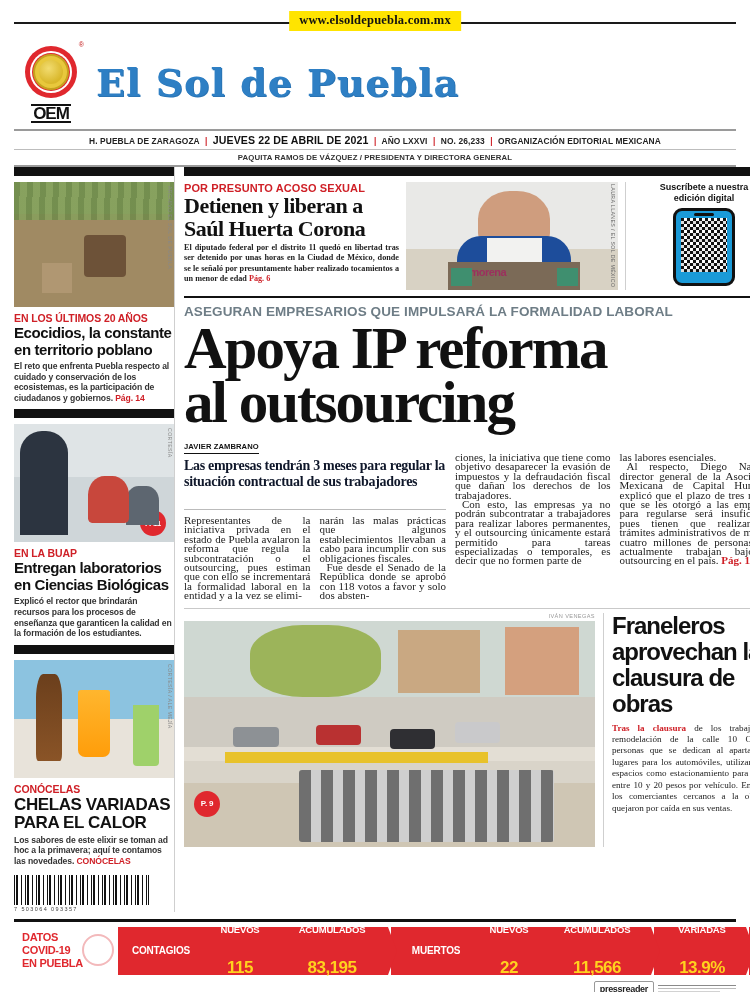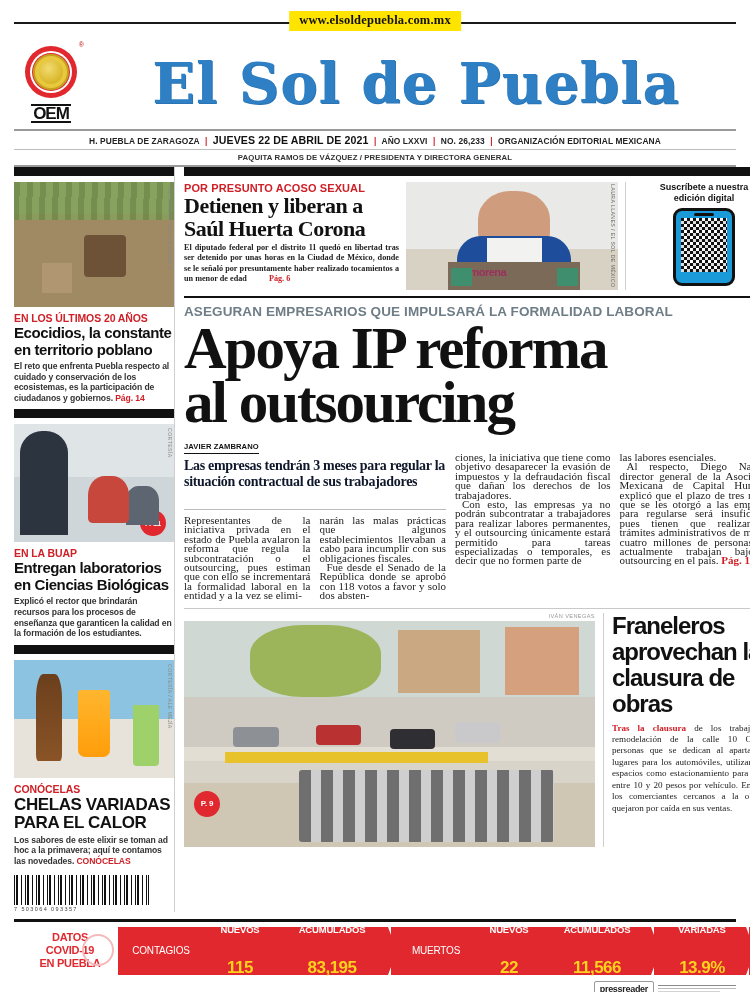--- a/index.html
+++ b/index.html
@@ -34,24 +34,24 @@
   .sunlogo .face {
     position:absolute; left:17px; top:17px; width:24px; height:24px; border-radius:50%;
     background: radial-gradient(circle at 40% 35%, #f2dc70 0%, #d9b72a 70%);
   }
   .sunlogo .reg { position:absolute; right:-4px; top:-2px; font-size:7px; color:#c41a1a; }
   .oemtext { font-weight:bold; font-size:17px; letter-spacing:-1px; margin-top:3px;
              font-family:"Liberation Sans", sans-serif; color:#111;
              border-top:2px solid #111; border-bottom:2px solid #111; display:inline-block;
              padding:0 2px; line-height:15px;}
   .title {
-    flex:1; text-align:center;
+    flex:1; text-align:left;
     font-family:"DejaVu Serif", serif;
     font-weight:bold;
-    font-size:56px; line-height:72px;
+    font-size:38px; line-height:72px;
     color:#2E7FC4;
     letter-spacing:1px;
     white-space:nowrap;
     text-shadow: 1px 1px 0 #2a74b4;
   }
 
   
   .dateline-wrap { margin:0 14px; }
   .dl-rule { height:2px; background:#9a9a9a; }
   .dl-rule.thin { height:1px; background:#bdbdbd; }
@@ -113,21 +113,21 @@
   .barcode { height:30px; background:repeating-linear-gradient(90deg,#111 0 1px,#fff 1px 2px,#111 2px 4px,#fff 4px 7px,#111 7px 8px,#fff 8px 11px); width:135px; }
   .barcode-num { font-size:5.5px; color:#444; letter-spacing:1.4px; margin-top:1px; }
 
   
   .toprow { display:flex; gap:7px; padding-top:6px; }
   .acoso { flex:1 1 auto; width:215px; }
   .acoso .kicker2 { color:#cf2027; font-weight:bold; font-size:11px; letter-spacing:.1px; }
   .acoso h2 { font-family:"Liberation Serif", serif; font-weight:bold; font-size:22px; line-height:22.5px;
               color:#111; letter-spacing:-.5px; margin:1px 0 3px; }
   .acoso p { font-family:"Liberation Serif", serif; font-weight:bold; font-size:8.2px; line-height:10.4px; color:#222; text-align:justify;}
-  .acoso p .page-ref { color:#cf2027;margin-left:20px; }
+  .acoso p .page-ref { color:#cf2027; }
   .acoso-photo { width:212px; flex:0 0 212px; height:108px; position:relative; overflow:hidden;
       background:linear-gradient(#e9e9e7 0 62%, #d8d2c4 62% 100%); }
   .acoso-photo .person { position:absolute; left:34%; top:8%; width:34%; height:56%;
       background:#cf9d7e; border-radius:46% 46% 30% 30%; }
   .acoso-photo .shirt { position:absolute; left:24%; top:50%; width:54%; height:40%;
       background:#1d4d9b; border-radius:24px 24px 0 0; }
   .acoso-photo .shirt:after{content:"";position:absolute;left:26%;top:4%;width:48%;height:96%;background:#f2f2f0;}
   .acoso-photo .podium { position:absolute; left:20%; bottom:0; width:62%; height:26%;
       background:#7b6a57; }
   .acoso-photo .podium span{position:absolute;left:16%;top:14%;font-size:11px;color:#9c2f5e;font-weight:bold;letter-spacing:-.5px;}
@@ -189,28 +189,28 @@
   .franel p { font-family:"Liberation Serif", serif; font-size:9.1px; line-height:11.4px;
               color:#222; text-align:justify; margin-top:6px; }
   .franel p .lead { color:#cf2027; font-weight:bold; }
 
   
   .covid-rule { height:3px; background:#111; margin:7px 14px 0; }
   .covidbar { margin:5px 14px 0; height:48px; display:flex; align-items:stretch; position:relative; }
   .cv-title {
     width:104px; flex:0 0 104px; background:#fff; color:#e0282e; font-weight:bold;
     font-size:11px; line-height:13px; display:flex; flex-direction:column;
-    justify-content:center; padding-left:8px; position:relative; letter-spacing:-.3px;align-items:center;
+    justify-content:center; padding-left:8px; position:relative; letter-spacing:-.3px;
   }
   .cv-virus{position:absolute;right:4px;top:7px;width:32px;height:32px;border:2px solid #f3b9bb;border-radius:50%;}
   .cv-seg {
     background:#e0282e; color:#fff; display:flex; align-items:center; justify-content:center;
     position:relative; padding:0 4px;
   }
-  .cv-seg .lbl { font-weight:normal; font-size:10px; letter-spacing:-.2px; text-align:center; line-height:11px;}
+  .cv-seg .lbl { font-weight:bold; font-size:10px; letter-spacing:-.2px; text-align:center; line-height:11px;}
   .cv-stack { display:flex; flex-direction:column; align-items:center; justify-content:center; }
   .cv-stack .lbl2 { font-weight:bold; font-size:9.5px; letter-spacing:-.2px; text-align:center; line-height:10px;}
   .cv-stack .num { color:#FFD21E; font-weight:bold; font-size:17px; line-height:18px; letter-spacing:-.5px;margin-top:24px;}
   .cv-arrow:after{
     content:""; position:absolute; right:-9px; top:0; width:0; height:0;
     border-top:24px solid transparent; border-bottom:24px solid transparent;
     border-left:9px solid #e0282e; z-index:3;
   }
   .cv-gap{width:3px;flex:0 0 3px;background:#fff;}
 

